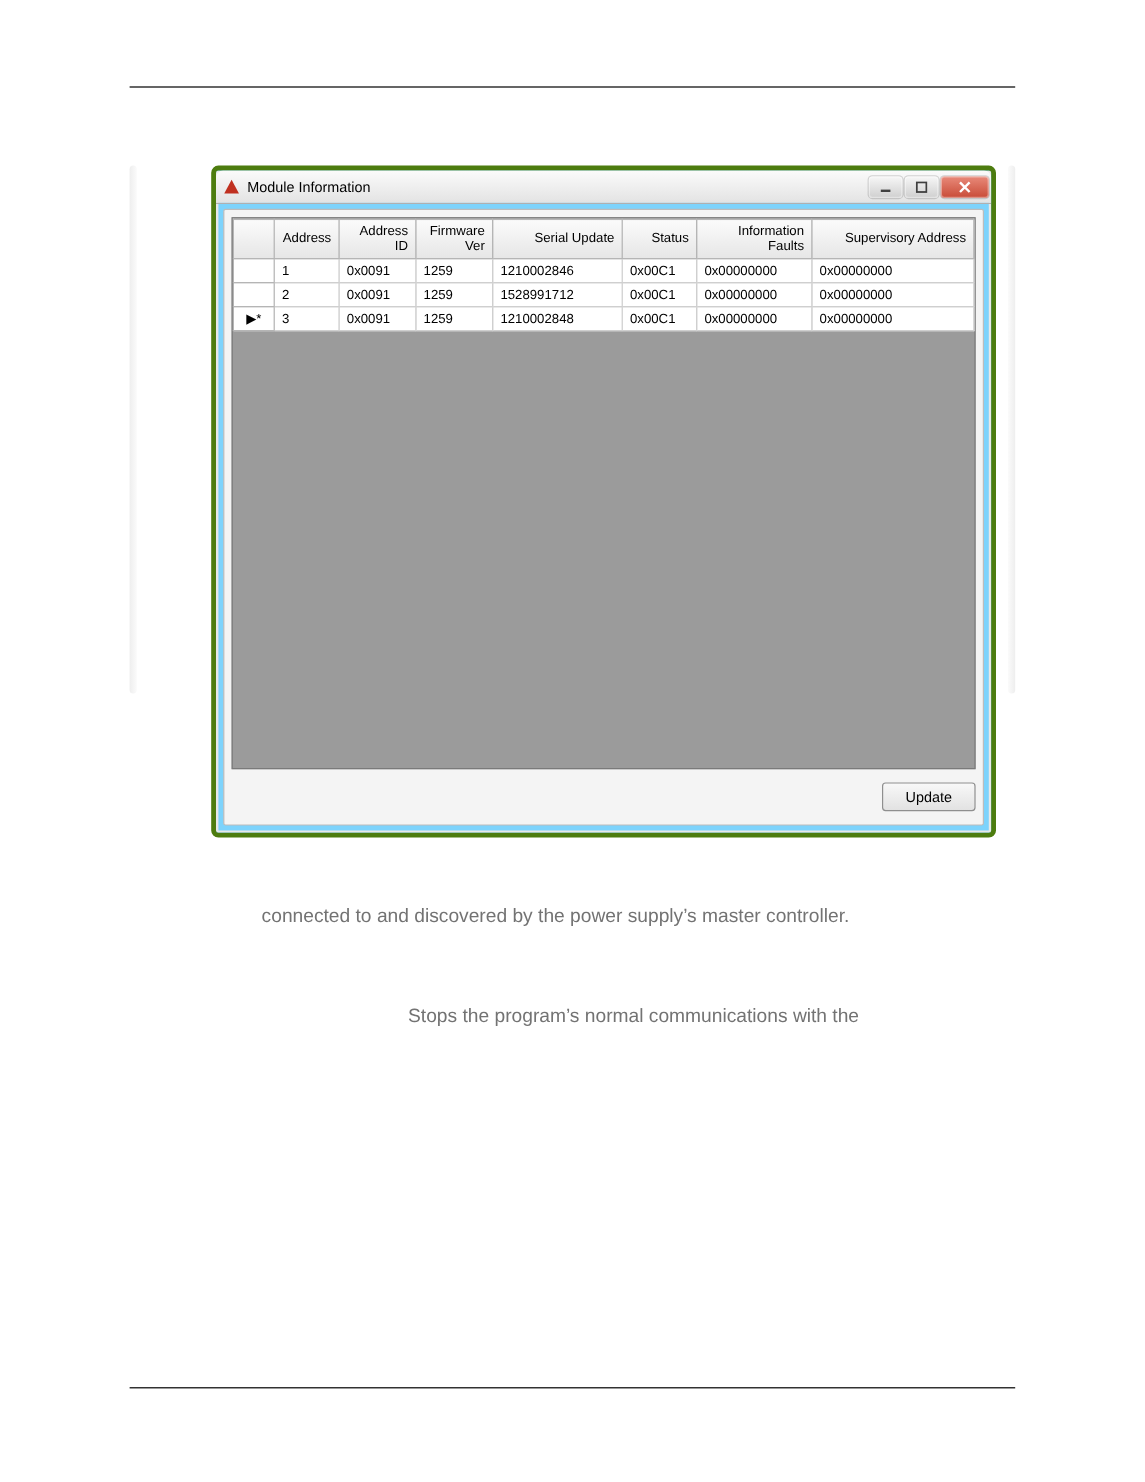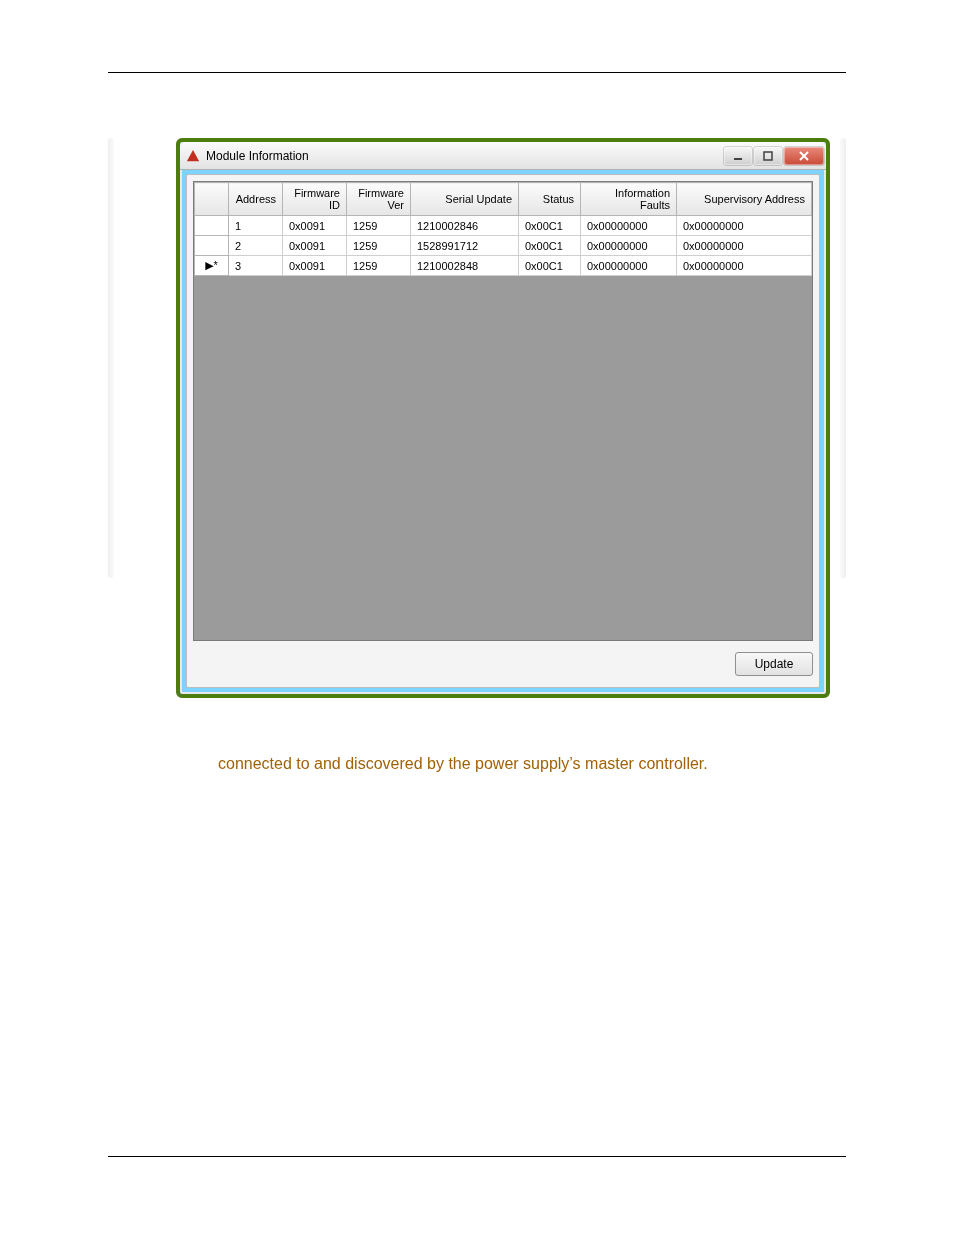--- a/index.html
+++ b/index.html
@@ -125,21 +125,21 @@
   .edge-left { left:108px; background:linear-gradient(90deg,#bbb,#eee); border-radius:3px; opacity:.25;}
   .edge-right{ right:108px; background:linear-gradient(90deg,#eee,#bbb); border-radius:3px; opacity:.25;}
 
   
   .para {
     position:absolute;
     left:220px;
     right:108px;
     font-size:16px;
     line-height:1.45;
-    color:#a16207;
+    color:#737373;
   }
   .p1 { top:752px; left:218px; text-align:left; }
   .p2 { top:836px; left:340px; text-align:justify; }
 </style>
 </head>
 <body>
 
 <div class="page">
   <div class="top-rule"></div>
   <div class="bottom-rule"></div>
@@ -184,21 +184,21 @@
               <col class="c-fw">
             <col class="c-sn">
               <col class="c-status">
               <col class="c-sf">
               <col class="c-sw">
           </colgroup>
           <thead>
             <tr>
               <th class="rowhdr"></th>
               <th>Address</th>
-              <th>Firmware ID</th>
+              <th>Address ID</th>
               <th>Firmware Ver</th>
               <th>Serial Update</th>
               <th>Status</th>
               <th>Information Faults</th>
               <th>Supervisory Address</th>
             </tr>
           </thead>
           <tbody>
             <tr class="row">
               <td class="rowhdr"></td>
@@ -233,13 +233,14 @@
           </tbody>
         </table>
       </div>
       <div class="btn-row">
         <button class="btn">Update</button>
       </div>
     </div>
   </div>
 
   <div class="para p1">connected to and discovered by the power supply’s master controller.</div>
+  <div class="para p2">Stops the program’s normal communications with the</div>
 </div>
 
 </body></html>

